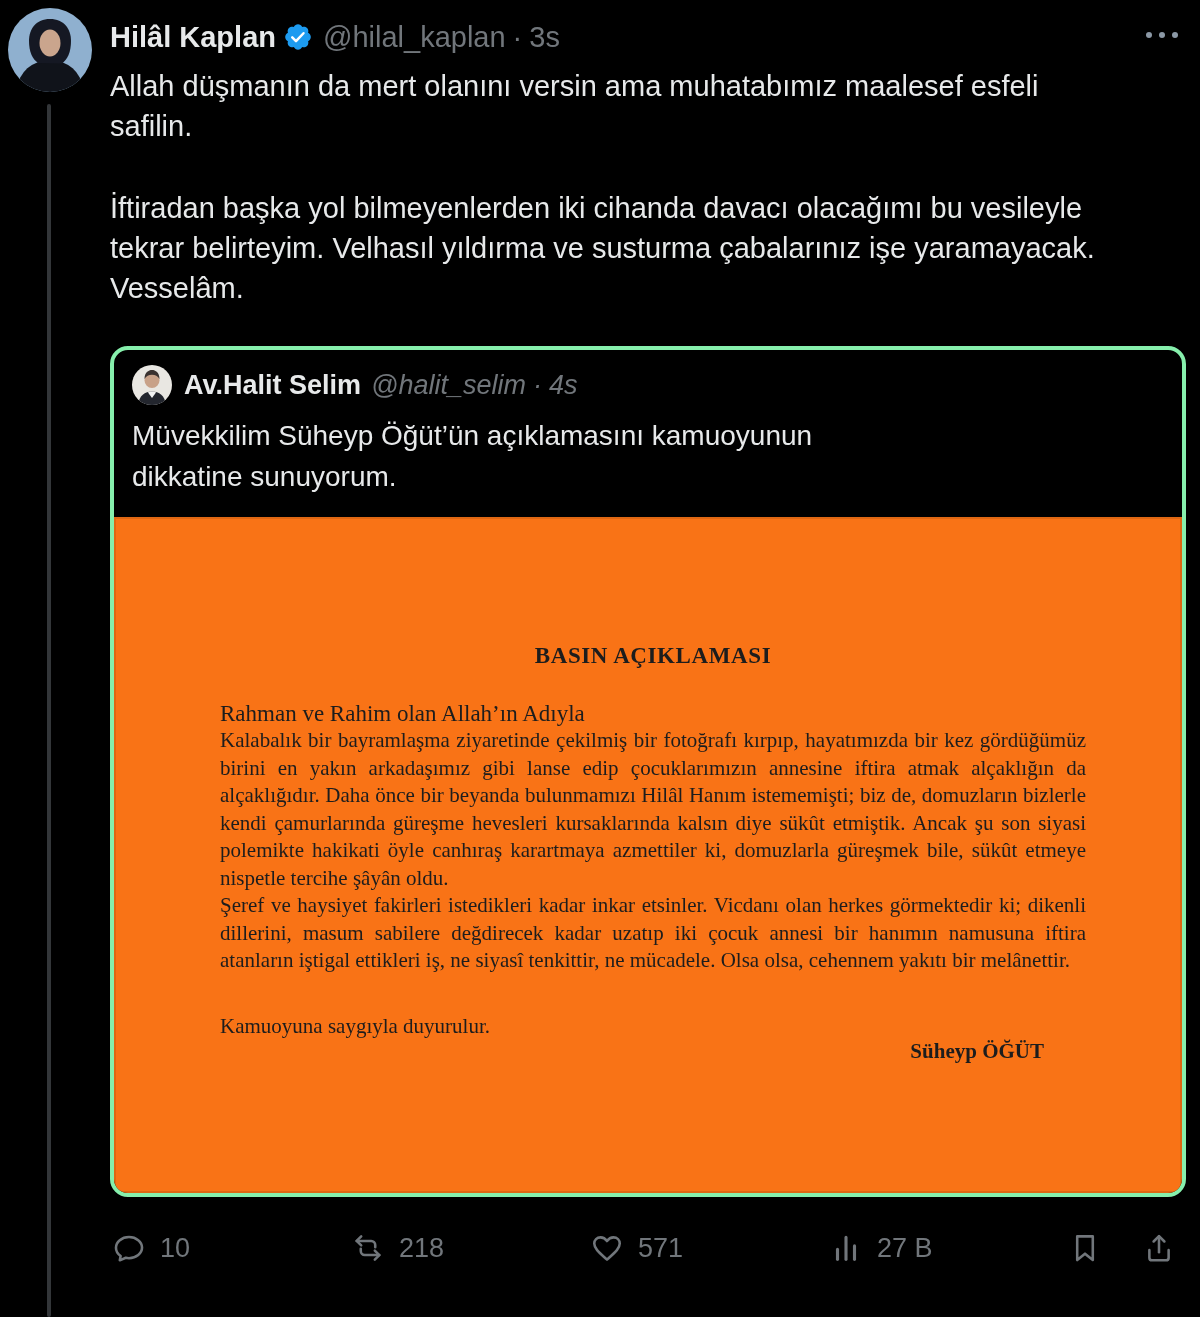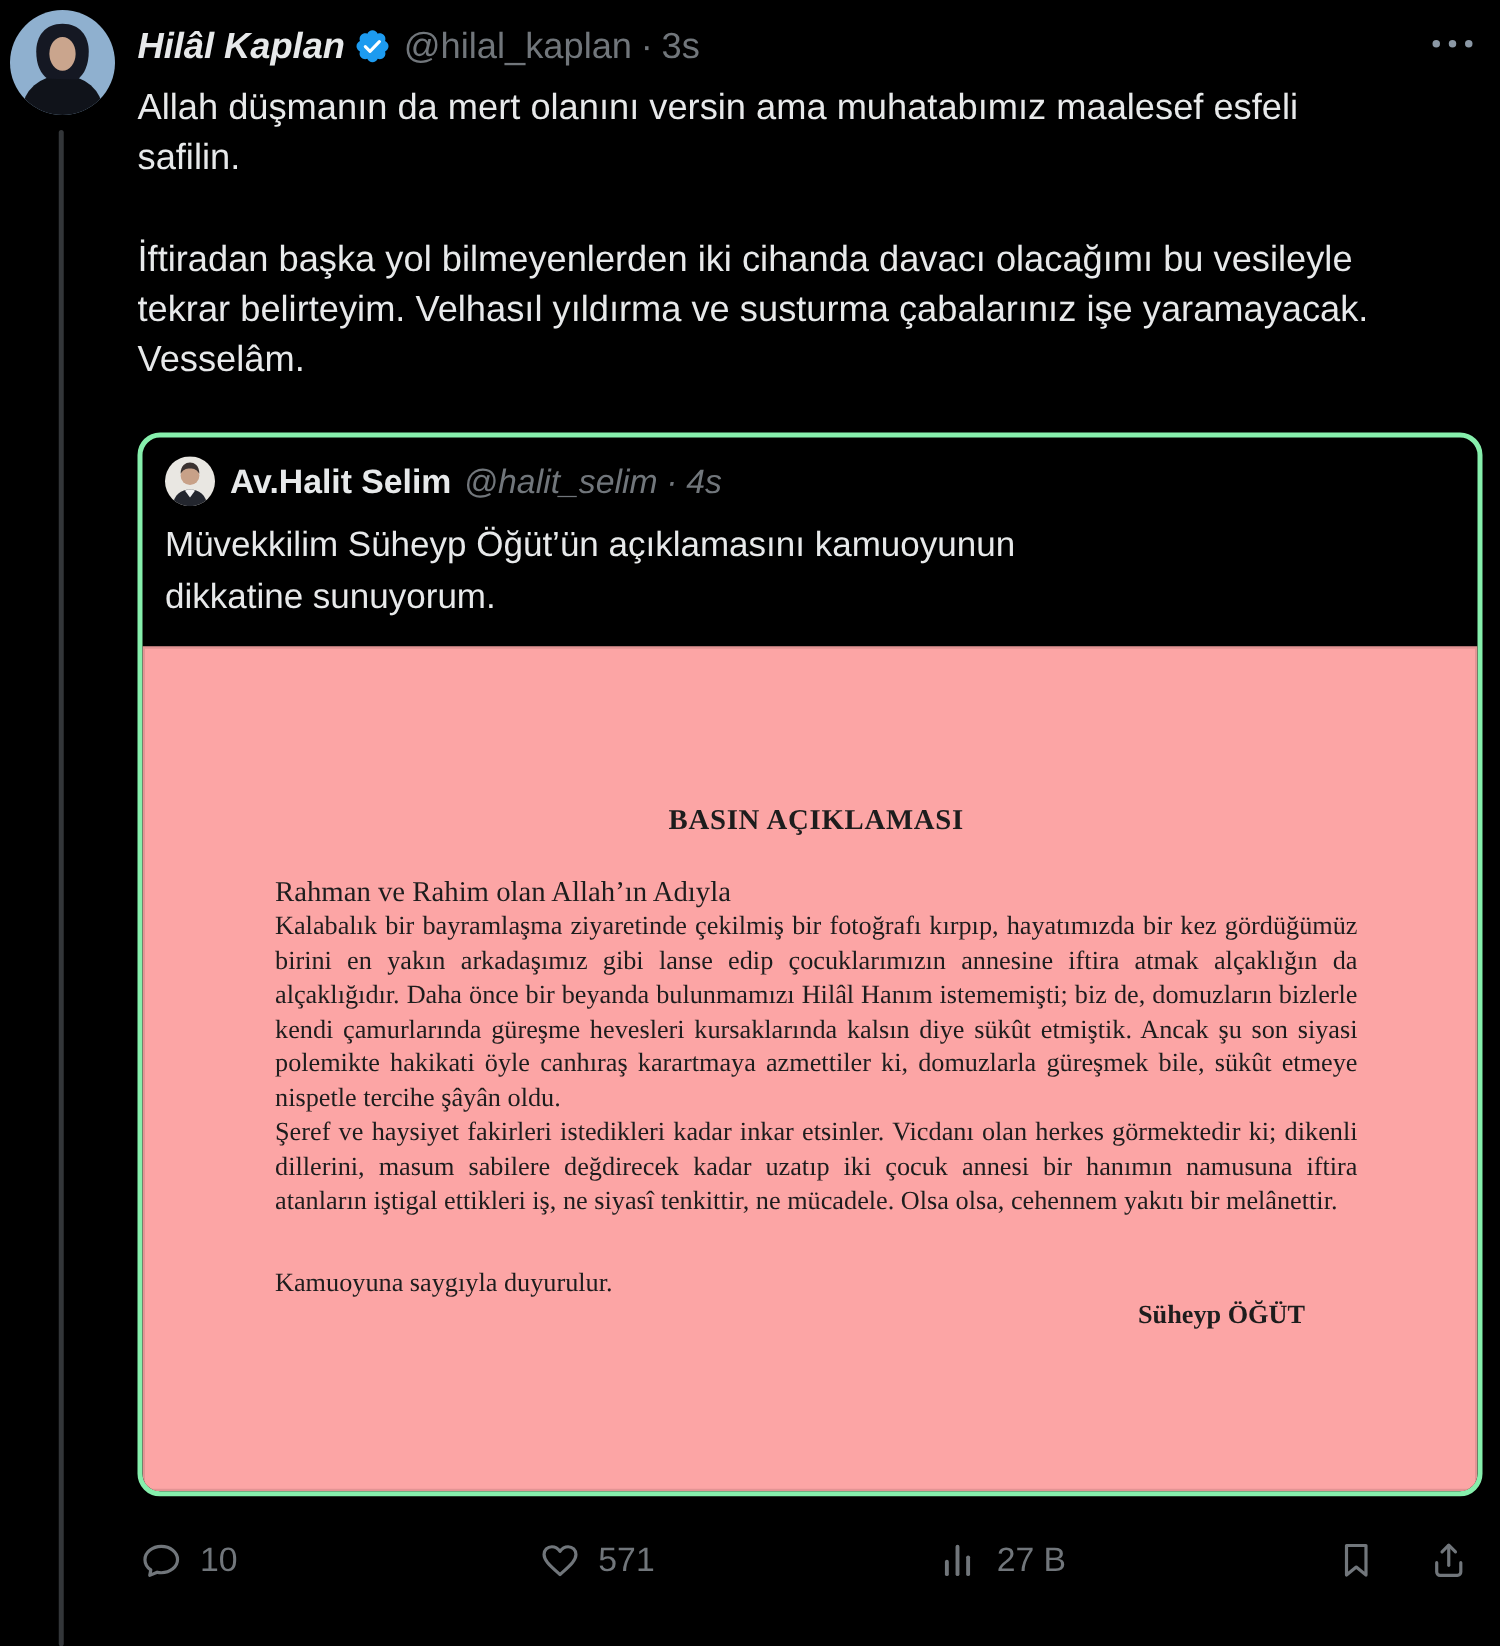--- a/index.html
+++ b/index.html
@@ -22,21 +22,21 @@
     width: 4px; height: 1213px;
     background: #333639; border-radius: 2px;
   }
   .content { flex: 1; min-width: 0; padding-left: 6px; }
 
   .header-row {
     display: flex; align-items: center;
     margin-top: 12px; font-size: 29px; line-height: 34px;
     position: relative; padding-right: 60px;
   }
-  .display-name { font-weight: bold; color: #e7e9ea; white-space: nowrap; font-style: italic; }
+  .display-name { font-weight: bold; color: #e7e9ea; white-space: nowrap; }
   .verified-badge { width: 30px; height: 30px; margin-left: 7px; flex-shrink: 0; }
   .meta { color: #71767b; margin-left: 10px; white-space: nowrap; }
   .meta .sep { margin: 0 7px; }
   .more-button {
     position: absolute; right: 4px; top: 8px;
     display: flex; gap: 7px; padding: 4px; cursor: pointer;
   }
   .more-button i {
     width: 6px; height: 6px; border-radius: 50%;
     background: #8b98a5; display: block;
@@ -65,21 +65,21 @@
   .quote-name { font-weight: bold; color: #e7e9ea; white-space: nowrap; }
   .quote-meta { color: #71767b; margin-left: 10px; white-space: nowrap; font-style: italic; }
   .quote-meta .sep { margin: 0 7px; }
   .quote-text {
     padding: 6px 18px 20px 18px;
     font-size: 28px; line-height: 41px; color: #e7e9ea;
     white-space: pre-line;
   }
 
   .document {
-    background: #fca5a5;
+    background: #f97316;
     height: 676px;
     box-shadow: inset 0 0 0 2px rgba(0,0,0,0.10);
     color: #1d1d1d;
     font-family: "Liberation Serif", serif;
     padding: 126px 96px 0 106px;
     overflow: hidden;
     cursor: pointer;
   }
   .doc-title {
     text-align: center; font-weight: bold;
@@ -180,20 +180,31 @@
 
     <div class="actions">
       <div class="action">
         <svg viewBox="0 0 24 24">
           <path d="M12 4.3c-5.1 0-9.2 3.4-9.2 7.5 0 2.3 1.3 4.4 3.3 5.8l-.6 3.1 4.2-1.8c.7.2 1.5.3 2.3.3 5.1 0 9.2-3.4 9.2-7.5S17.1 4.3 12 4.3z" fill="none" stroke="#71767b" stroke-width="1.8" stroke-linejoin="round"></path>
         </svg>
         <span>10</span>
       </div>
       <div class="action">
         <svg viewBox="0 0 24 24">
+          <g fill="none" stroke="#71767b" stroke-width="1.8" stroke-linecap="round" stroke-linejoin="round">
+            <path d="M7.2 3.8L4 7l3.2 3.2"></path>
+            <path d="M4 7h10.3a2.8 2.8 0 0 1 2.8 2.8v1.6"></path>
+            <path d="M16.8 20.2L20 17l-3.2-3.2"></path>
+            <path d="M20 17H9.7a2.8 2.8 0 0 1-2.8-2.8v-1.6"></path>
+          </g>
+        </svg>
+        <span>218</span>
+      </div>
+      <div class="action">
+        <svg viewBox="0 0 24 24">
           <path d="M12 20.2l-.9-.8C5.7 14.6 3 12 3 8.9 3 6.4 4.9 4.5 7.4 4.5c1.8 0 3.5 1 4.6 2.6 1.1-1.6 2.8-2.6 4.6-2.6 2.5 0 4.4 1.9 4.4 4.4 0 3.1-2.7 5.7-8.1 10.5l-.9.8z" fill="none" stroke="#71767b" stroke-width="1.8" stroke-linejoin="round"></path>
         </svg>
         <span>571</span>
       </div>
       <div class="action">
         <svg viewBox="0 0 24 24">
           <g stroke="#71767b" stroke-width="2.2" stroke-linecap="round">
             <path d="M6 20v-7"></path>
             <path d="M12 20V4.5"></path>
             <path d="M18 20v-9.5"></path>

